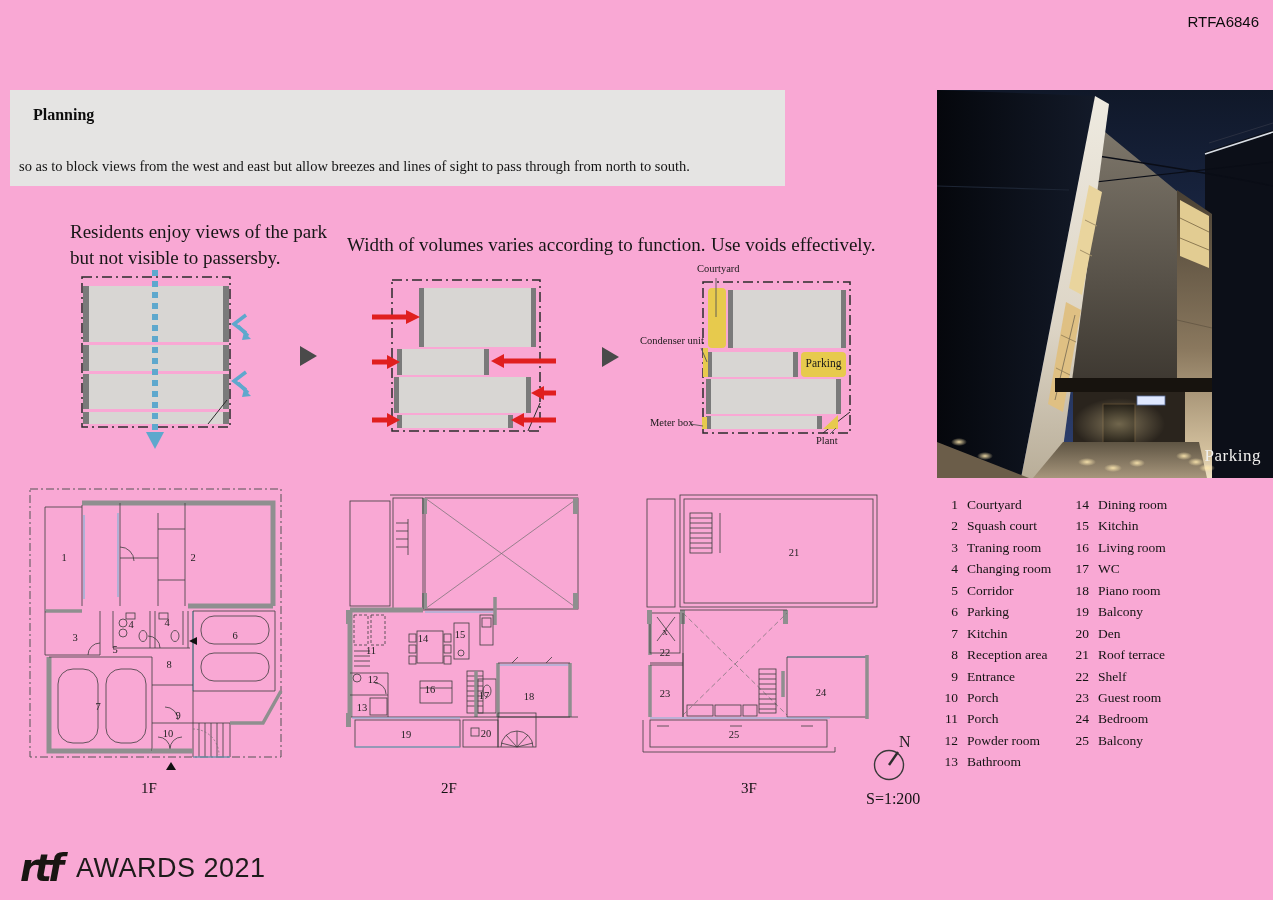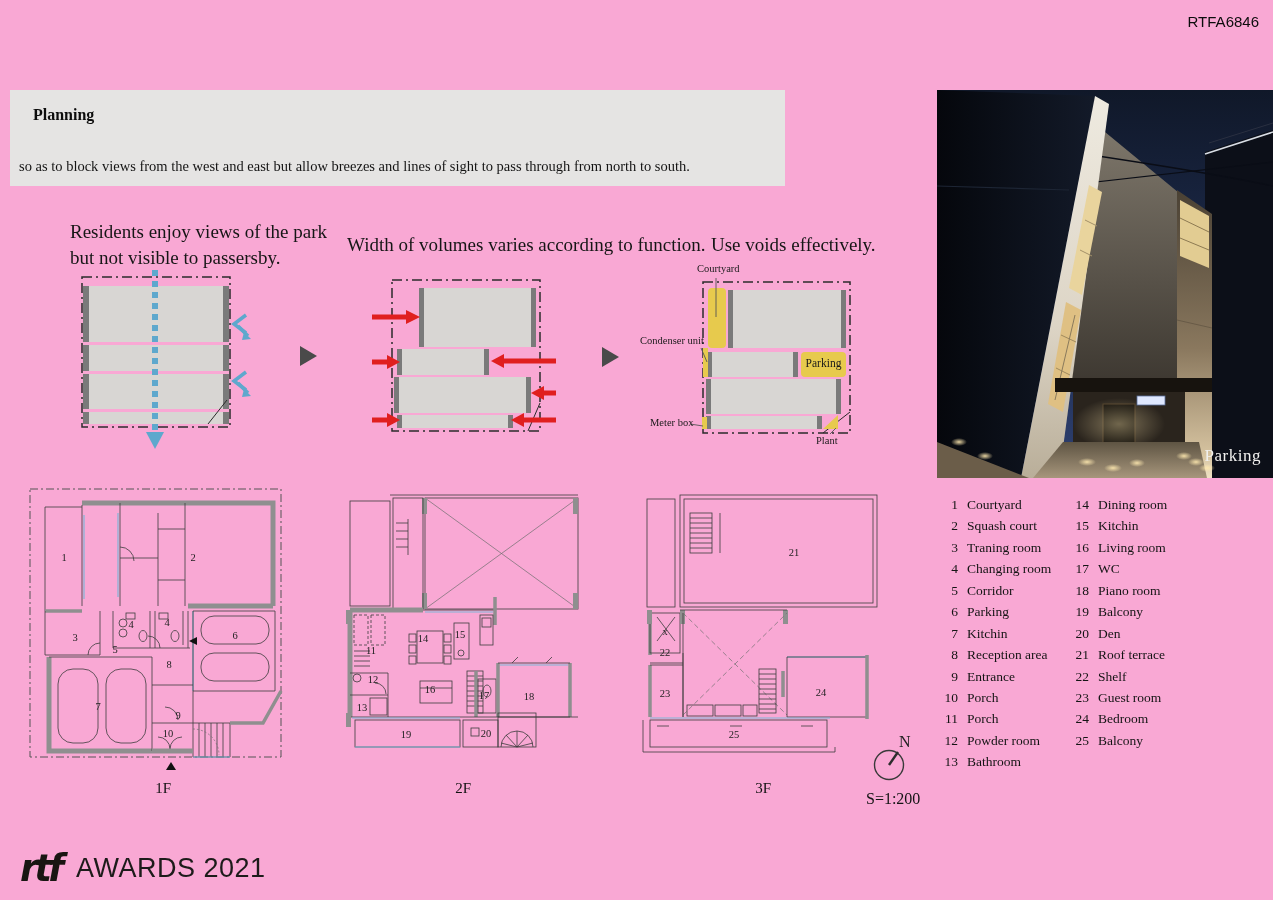--- a/index.html
+++ b/index.html
@@ -30,21 +30,21 @@
   
   .plan-panel{position:absolute;width:270px;height:290px}
   .plan-panel svg{position:absolute;left:0;top:0}
   .room-num{position:absolute;transform:translate(-50%,-50%);font-size:10.5px;color:#222}
   .t{stroke:#3c3c3c;stroke-width:.8;fill:none}
   .t2{stroke:#6e6e6e;stroke-width:.7;fill:none}
   .w{stroke:#8f8f8f;stroke-width:5;fill:none}
   .w3{stroke:#8f8f8f;stroke-width:3.5;fill:none}
   .b{stroke:#7fb5d5;stroke-width:1.2;fill:none}
   .ddp{stroke:#555;stroke-width:1;stroke-dasharray:8 3 2 3;fill:none}
-  .floor-label{position:absolute;width:30px;text-align:right;font-size:15px;color:#111}
+  .floor-label{position:absolute;width:30px;text-align:left;font-size:15px;color:#111}
   
   .legend{position:absolute;left:940px;top:497px;width:330px}
   .legend-col{position:absolute;top:0}
   .legend-col.c1{left:0;width:155px}
   .legend-col.c2{left:131px;width:160px}
   .legend-row{display:flex;height:21.45px;align-items:flex-start}
   .legend-num{width:18px;text-align:right;margin-right:9px;font-size:13.5px;color:#141414}
   .legend-label{font-size:13.5px;color:#141414;white-space:nowrap}
   
   .compass{position:absolute;left:866px;top:733px;width:60px;height:56px}

